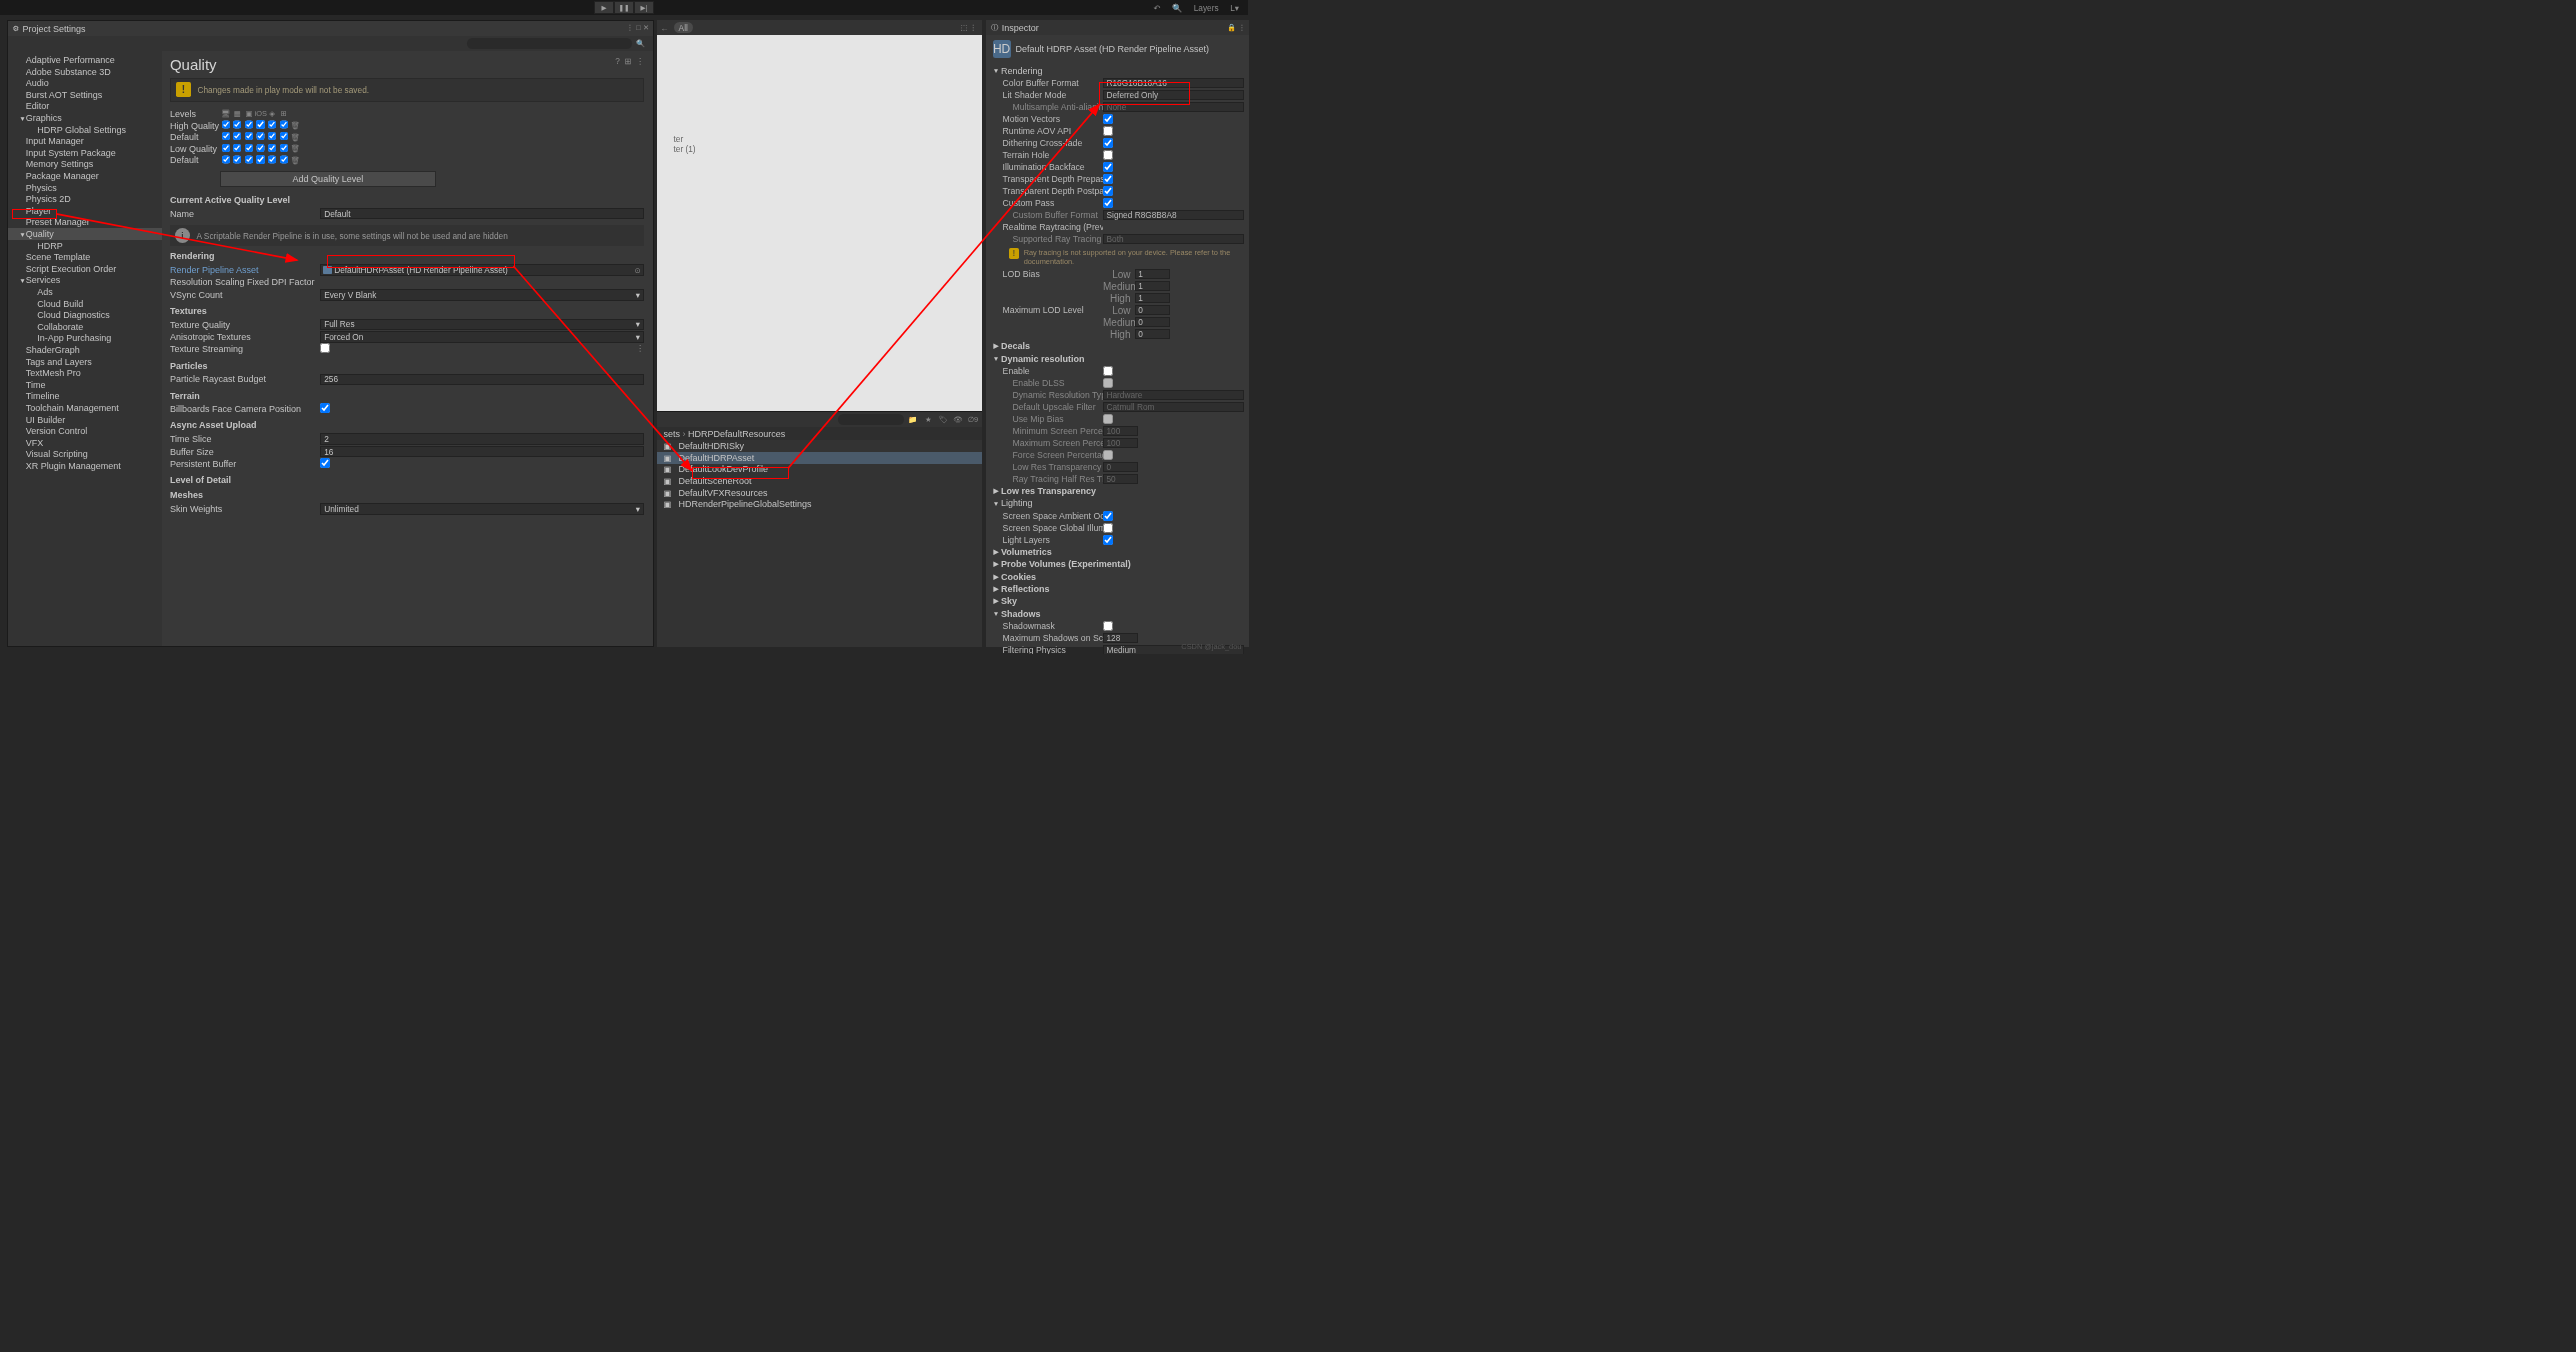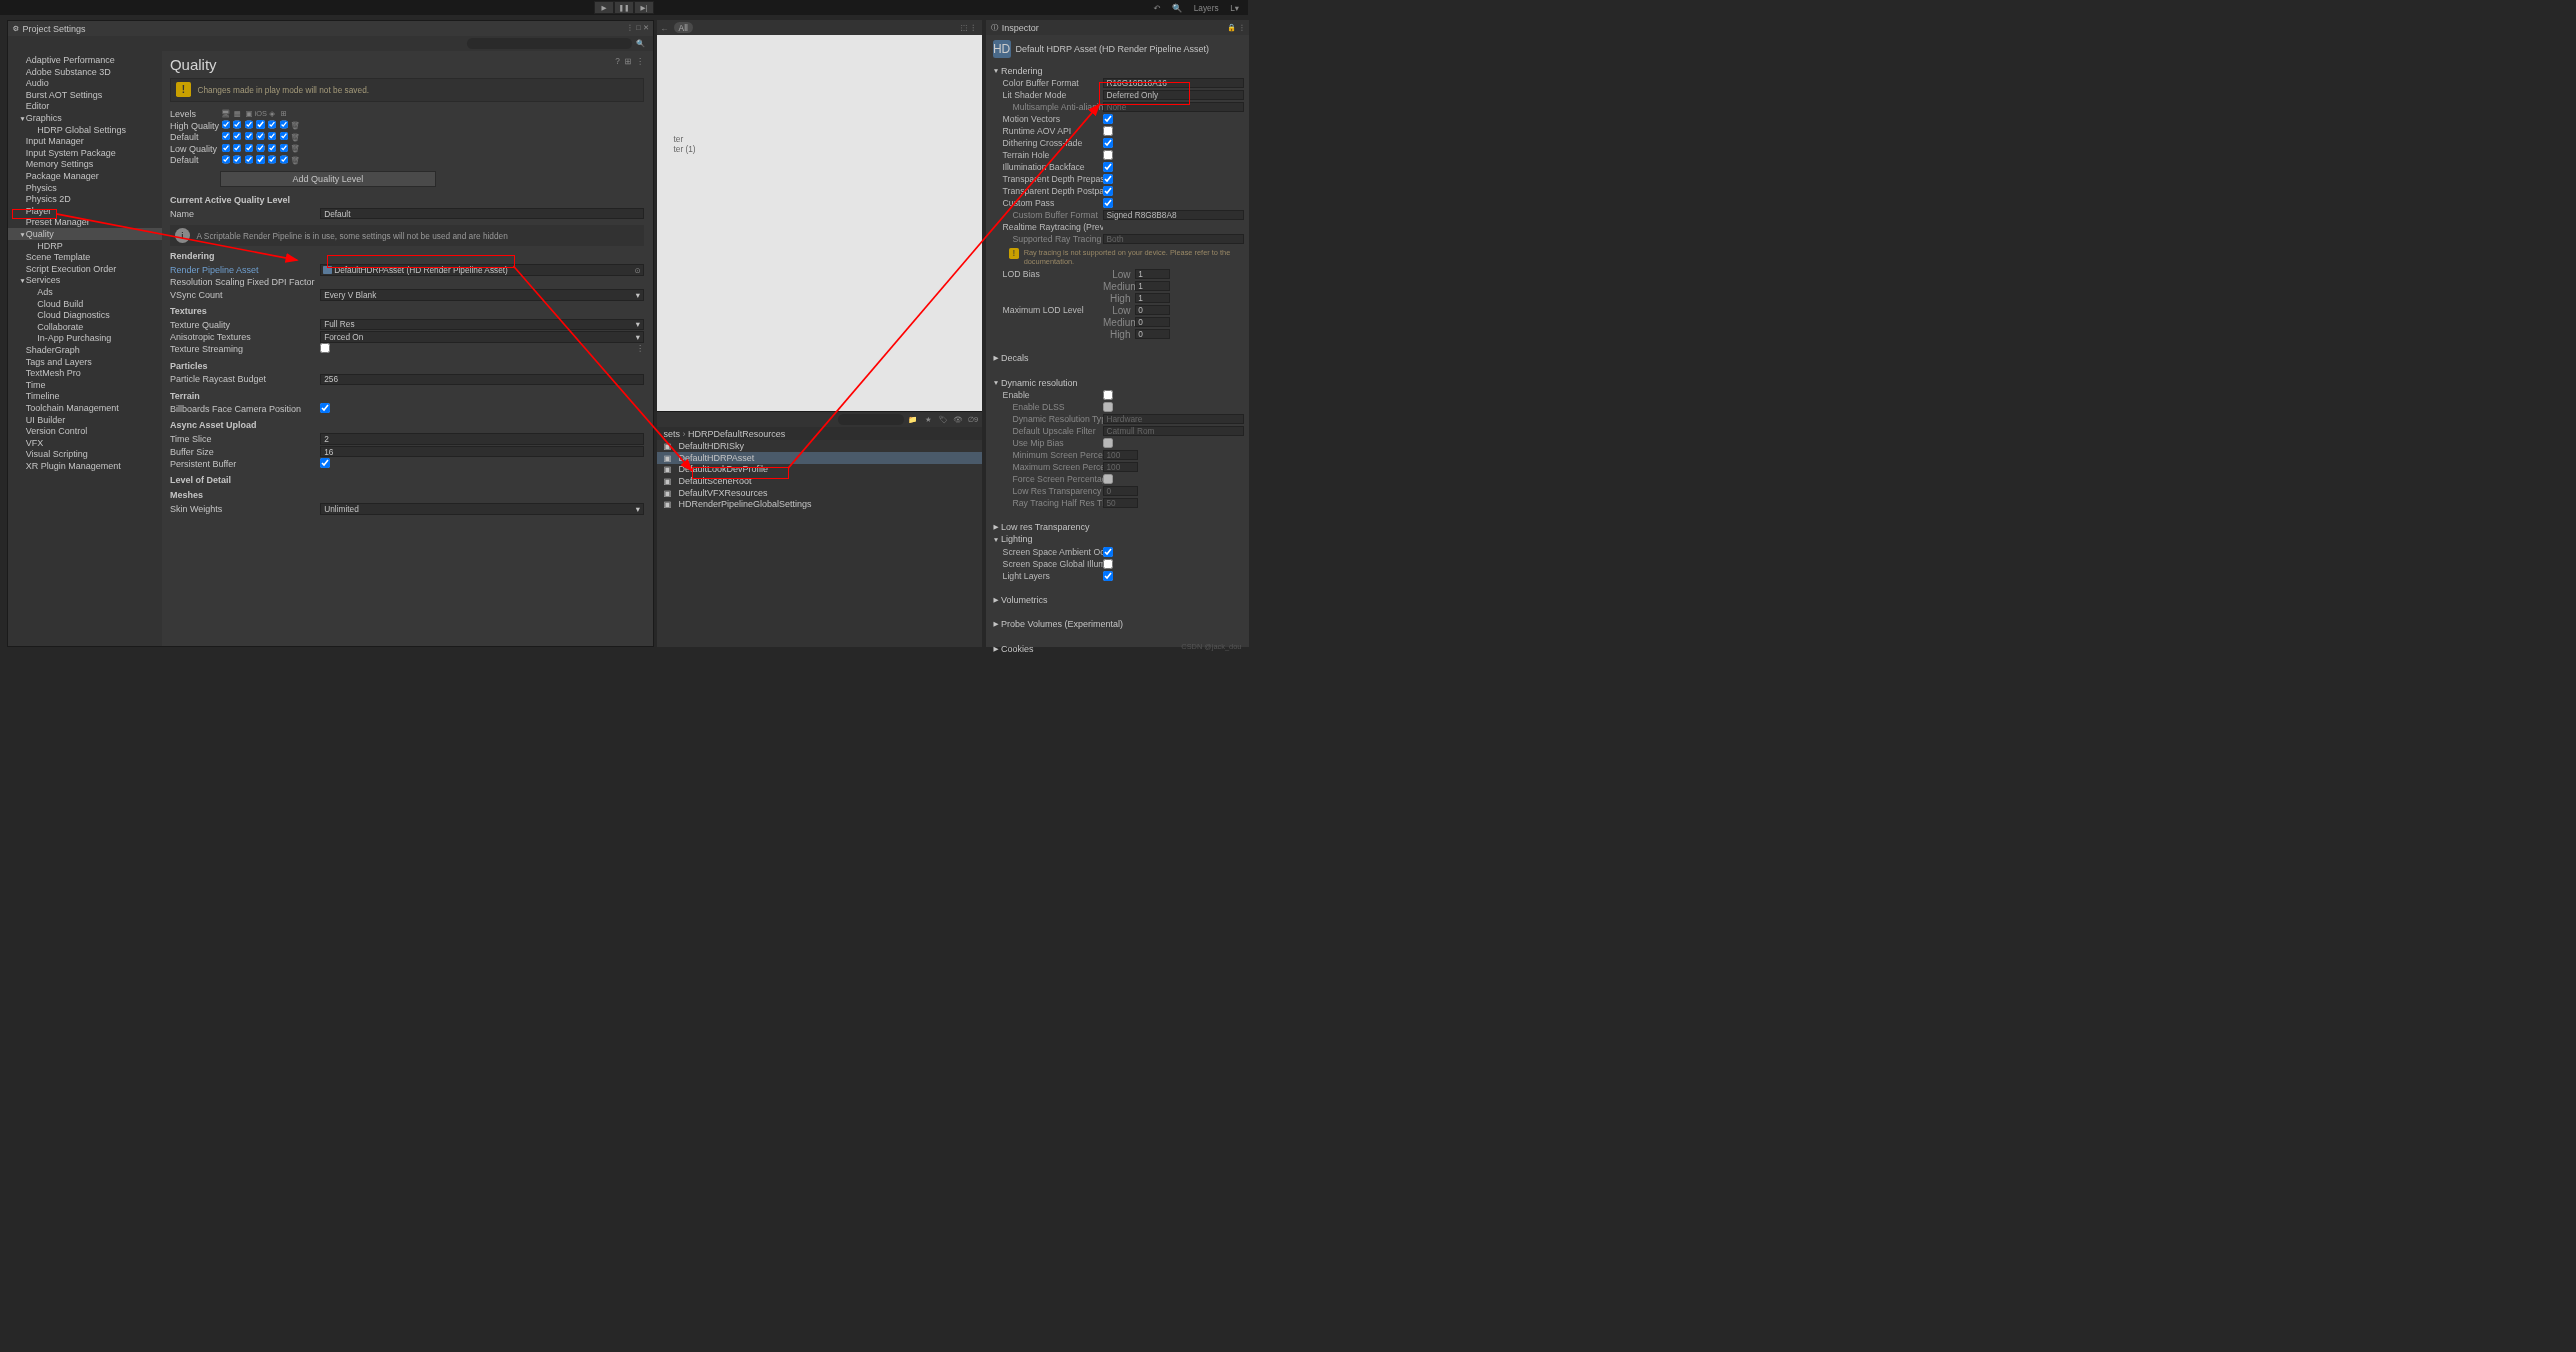--- a/index.html
+++ b/index.html
@@ -83,21 +83,21 @@
 .irow { display:flex; align-items:center; height:12px; font-size:8.7px; }
 .irow .il { width:112px; padding-left:11.6px; color:#bbb; white-space:nowrap; overflow:hidden; }
 .irow .il.sub { padding-left:21.5px; color:#888; }
 .irow .ir { flex:1; display:flex; gap:1.7px; align-items:center; }
 .irow .ir .dd { flex:1; height:10.7px; background:#2e2e2e; border:0.8px solid #222; color:#bbb; font-size:8.3px; padding:0 2.5px; display:flex; align-items:center; }
 .irow .ir .num { width:35px; height:10.7px; background:#2e2e2e; border:0.8px solid #222; color:#bbb; font-size:8.3px; padding:0 2.5px; display:flex; align-items:center; }
 .irow .ir .lab { font-size:10px; color:#888; width:30px; text-align:right; padding-right:2.5px; }
 .irow .ir .cb { width:10px; height:10px; }
 .isection { display:flex; align-items:center; height:12.4px; font-size:9px; color:#c4c4c4; cursor:default; }
 .isection .tri { width:10px; font-size:6.6px; text-align:center; }
-.isection.bold { font-weight:normal;margin-top:12px; }
+.isection.bold { font-weight:bold; }
 .iwarn { display:flex; gap:5px; padding:2.5px 5px 2.5px 18px; font-size:7.4px; color:#998866; }
 .iwarn .wico { width:11.6px; height:11.6px; background:#c9a000; border-radius:1.7px; font-size:8.3px; text-align:center; color:#333; }
 
 
 .redbox { position:absolute; border:1.7px solid #ff0000; pointer-events:none; }
 
 svg.arrows { position:absolute; left:0; top:0; pointer-events:none; }
 
 .watermark { position:absolute; right:6.6px; bottom:3.3px; color:#555; font-size:7.4px; }
 </style>

